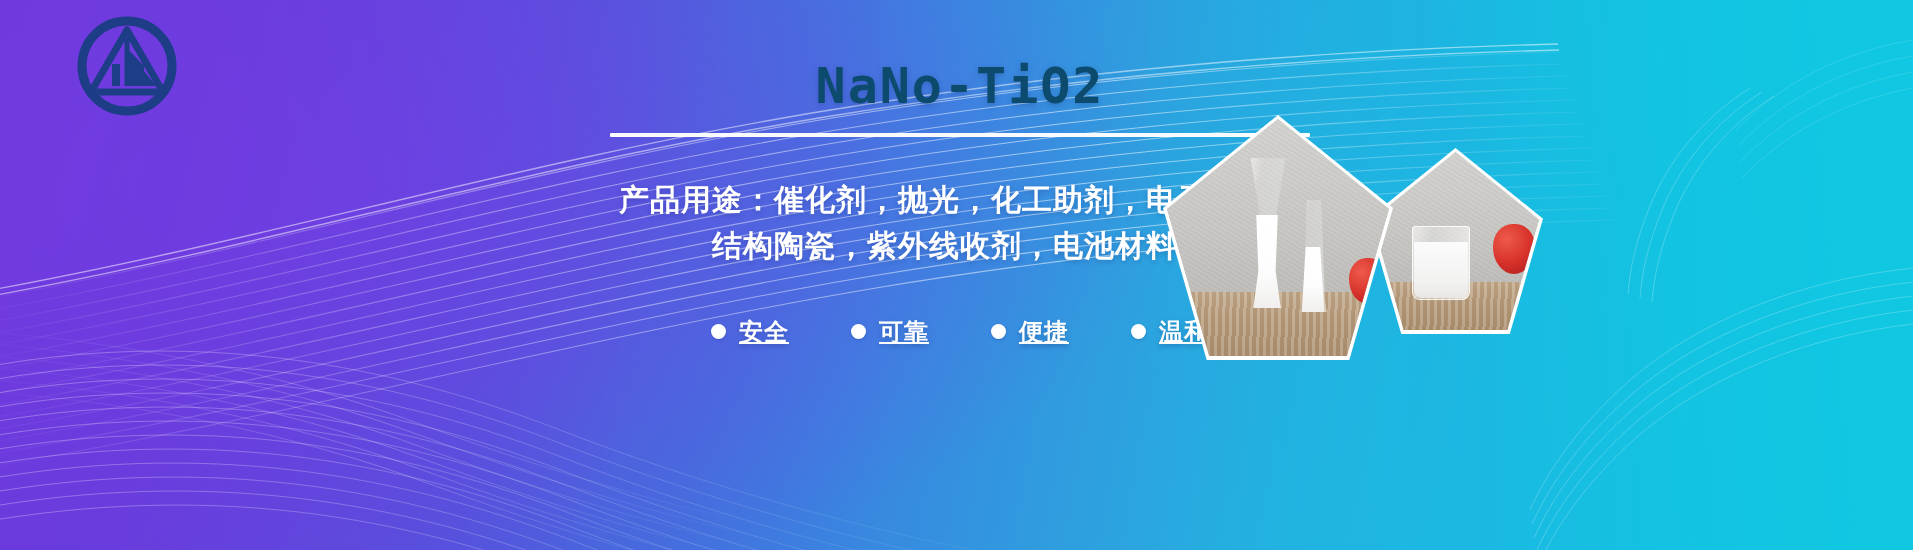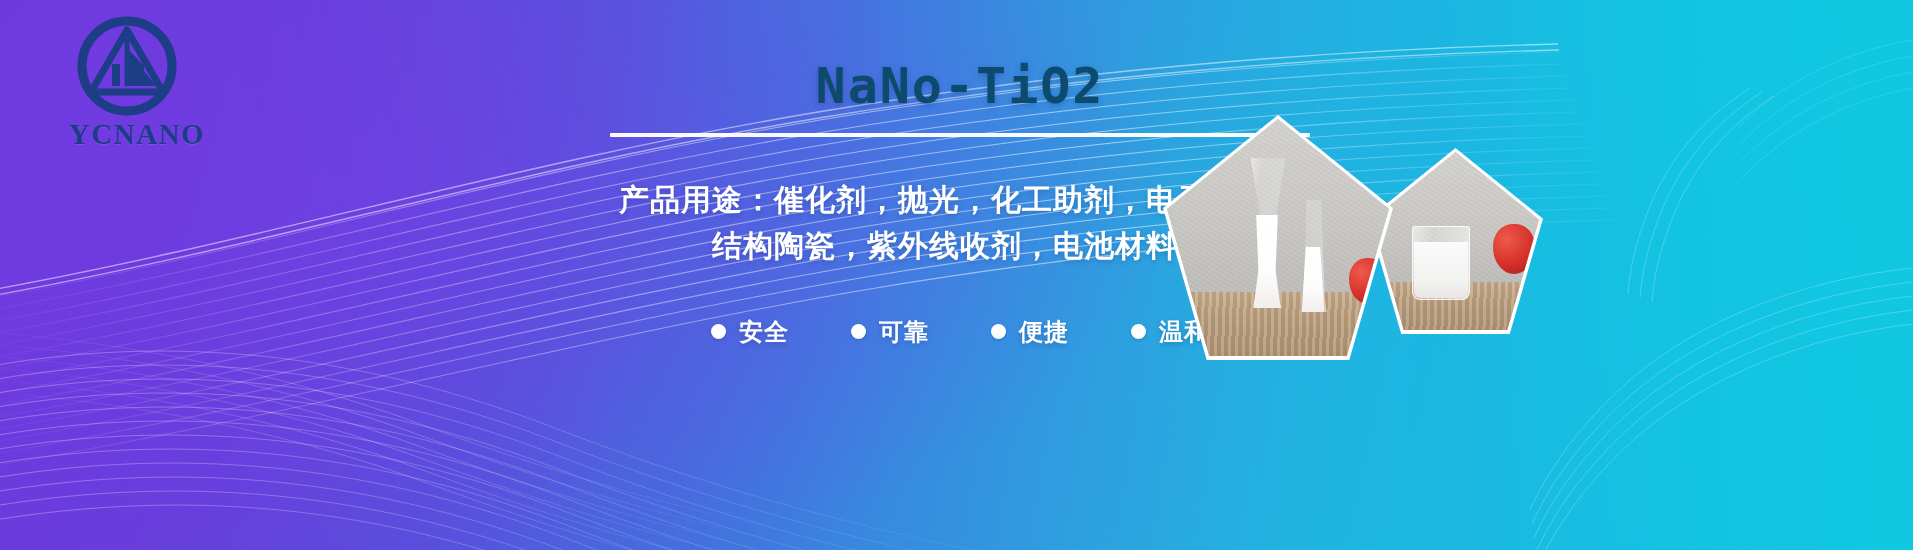--- a/index.html
+++ b/index.html
@@ -90,20 +90,21 @@
     margin-top:40px;
     font-size:30px;font-weight:700;line-height:1.55;
     letter-spacing:1px;
     text-shadow:0 2px 5px rgba(20,40,110,.28);
   }
   .subtitle .ln{display:block;white-space:nowrap;}
   .features{
     margin-top:46px;
     display:flex;justify-content:center;align-items:center;
     gap:62px;
+    text-decoration:underline;
   }
   .feature{
     display:flex;align-items:center;gap:13px;
     font-size:24px;font-weight:700;letter-spacing:1px;
     text-shadow:0 2px 5px rgba(20,40,110,.28);
   }
   .dot{
     width:15px;height:15px;border-radius:50%;
     background:#ffffff;flex:0 0 auto;
     box-shadow:0 1px 3px rgba(20,40,110,.25);
@@ -279,21 +280,20 @@
 
   <div class="logo-wrap">
     <svg class="logo-mark" viewBox="0 0 118 104">
       <circle cx="59" cy="52" r="45" fill="none" stroke="#1d3d86" stroke-width="9"></circle>
       <path d="M59 16 L95 78 L23 78 Z" fill="none" stroke="#1d3d86" stroke-width="7" stroke-linejoin="round"></path>
       <path d="M59 24 L59 72" stroke="#1d3d86" stroke-width="5"></path>
       <path d="M59 34 L76 52 L76 72 L59 72 Z" fill="#1d3d86"></path>
       <path d="M44 50 L44 72 L52 72 L52 50 Z" fill="#1d3d86"></path>
       <path d="M64 42 L88 72 L64 72 Z" fill="#1d3d86"></path>
     </svg>
-    <div class="logo-word">YCNANO</div>
   </div>
 
   <div class="content">
 
     <div class="title">NaNo-TiO2</div>
 
     <div class="rule"></div>
 
     <div class="subtitle">
       <span class="ln">产品用途：催化剂，抛光，化工助剂，电子陶瓷，</span>

